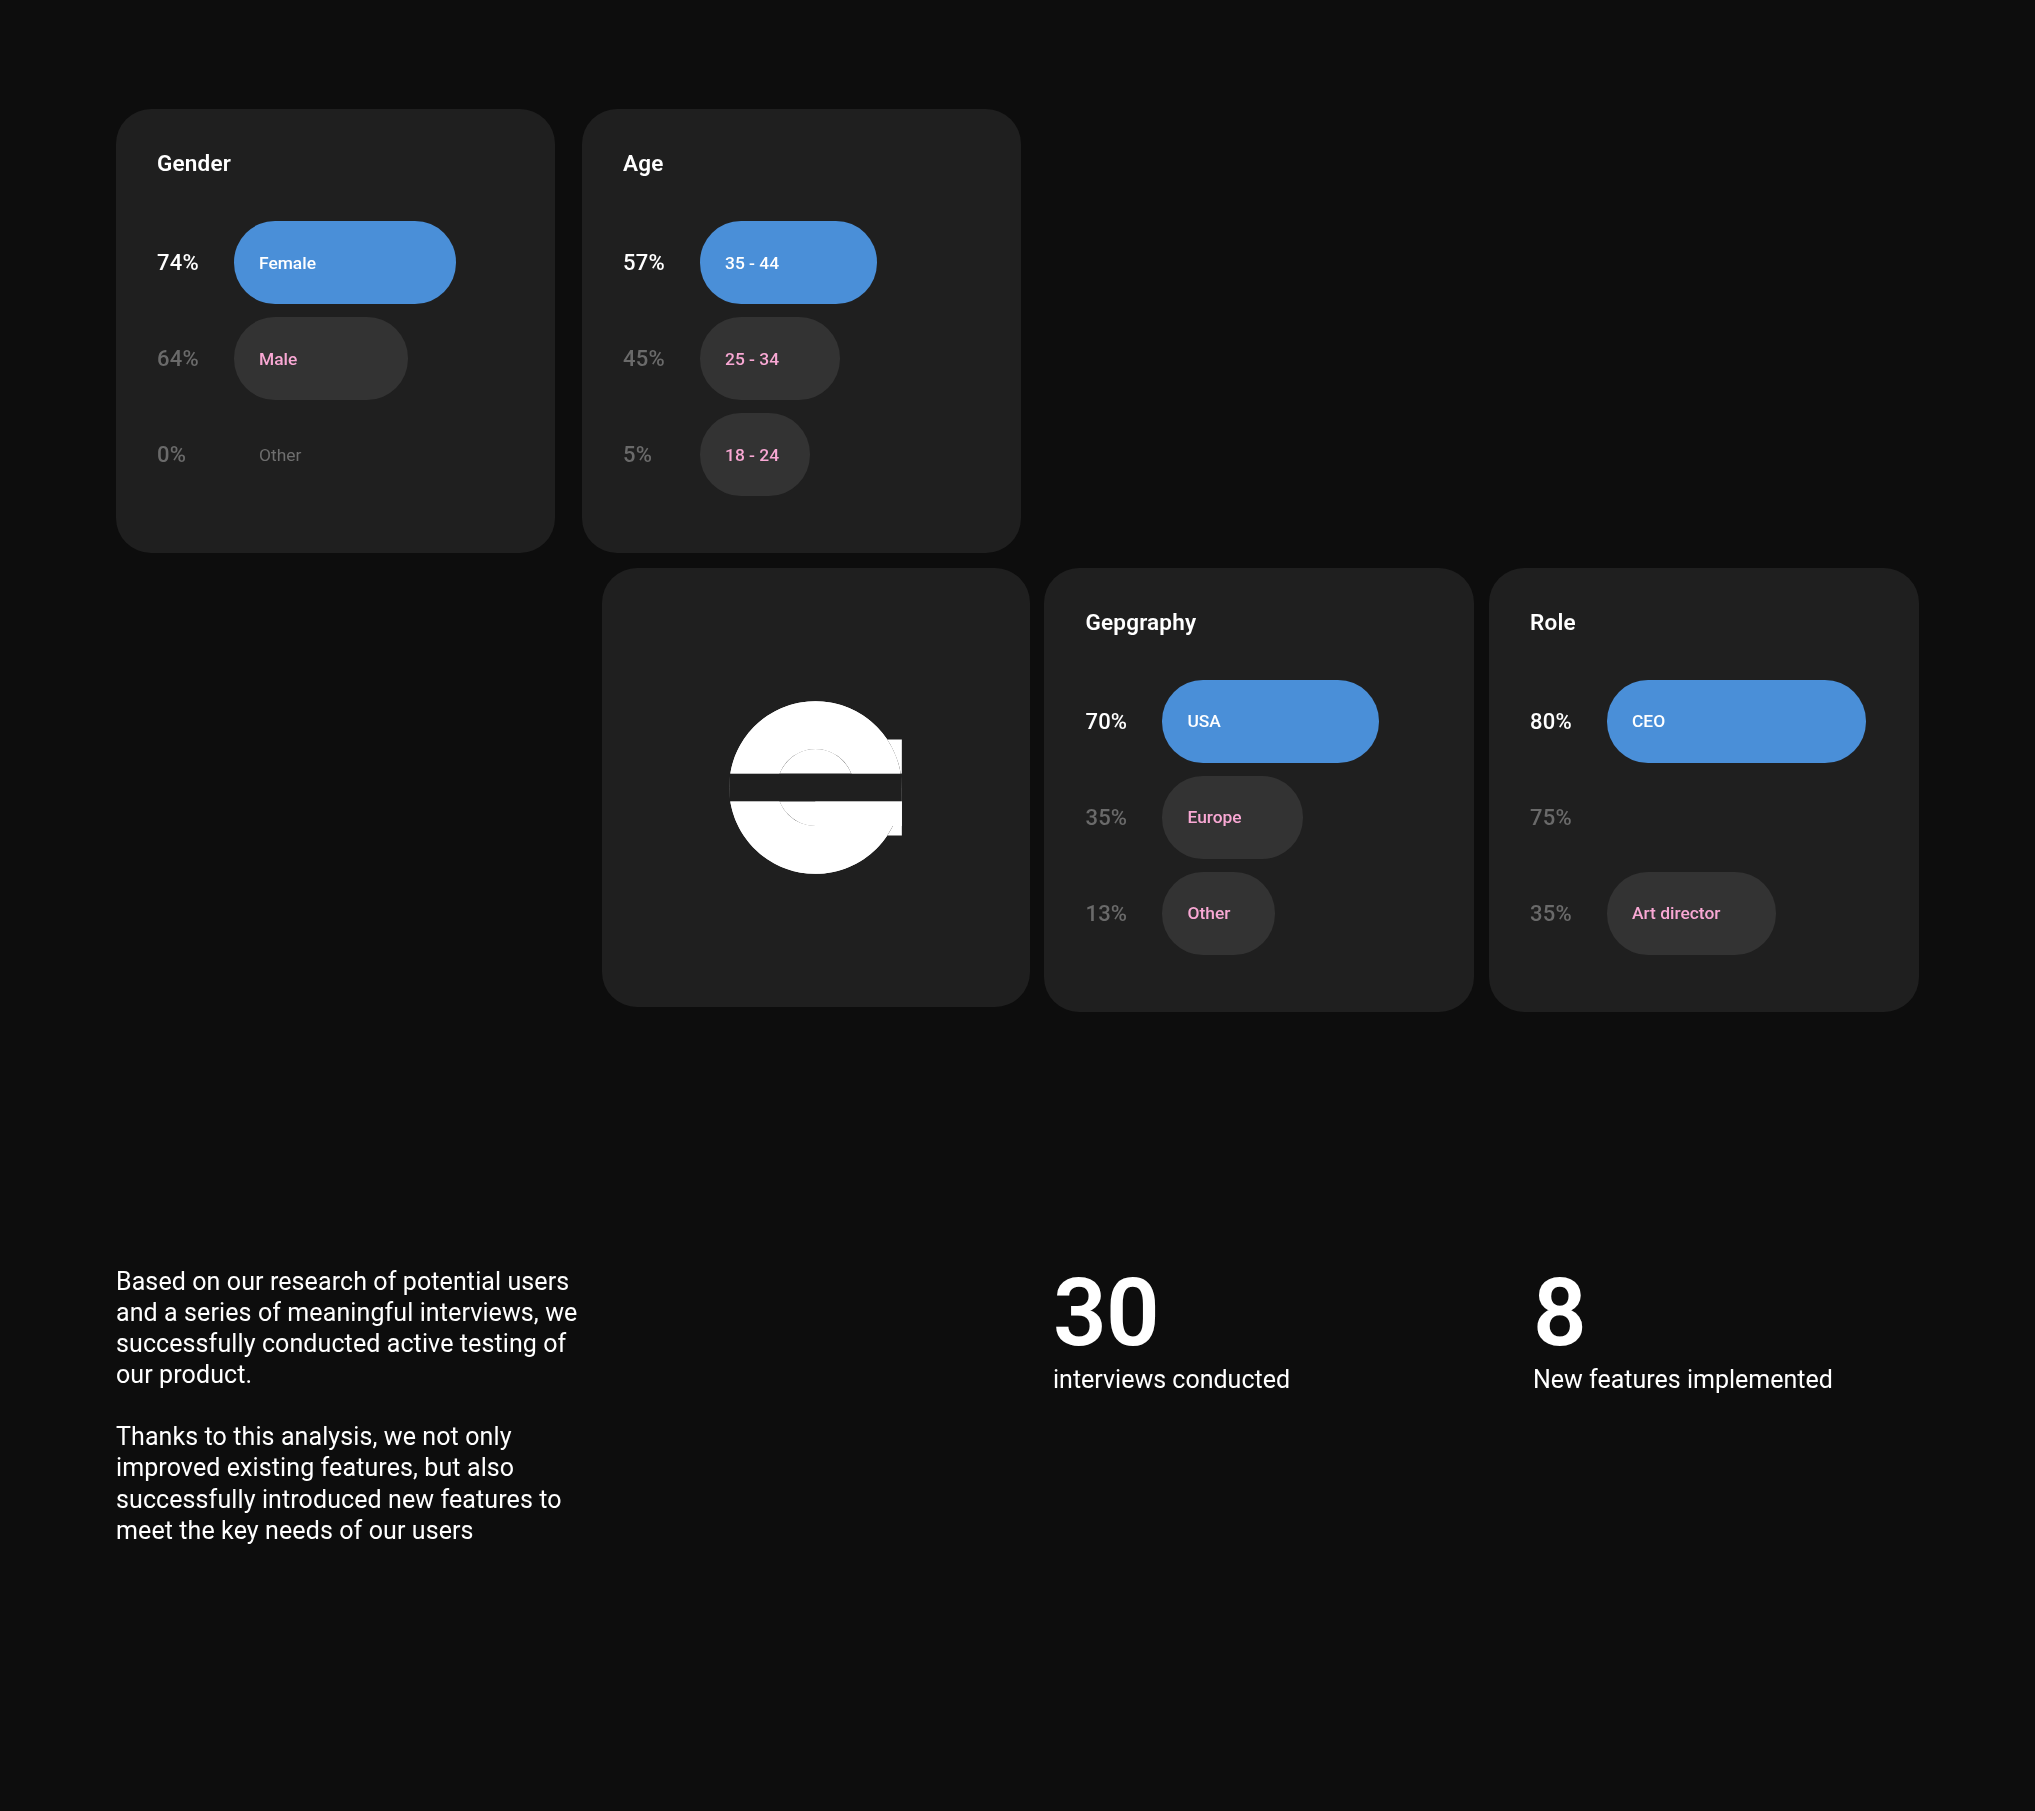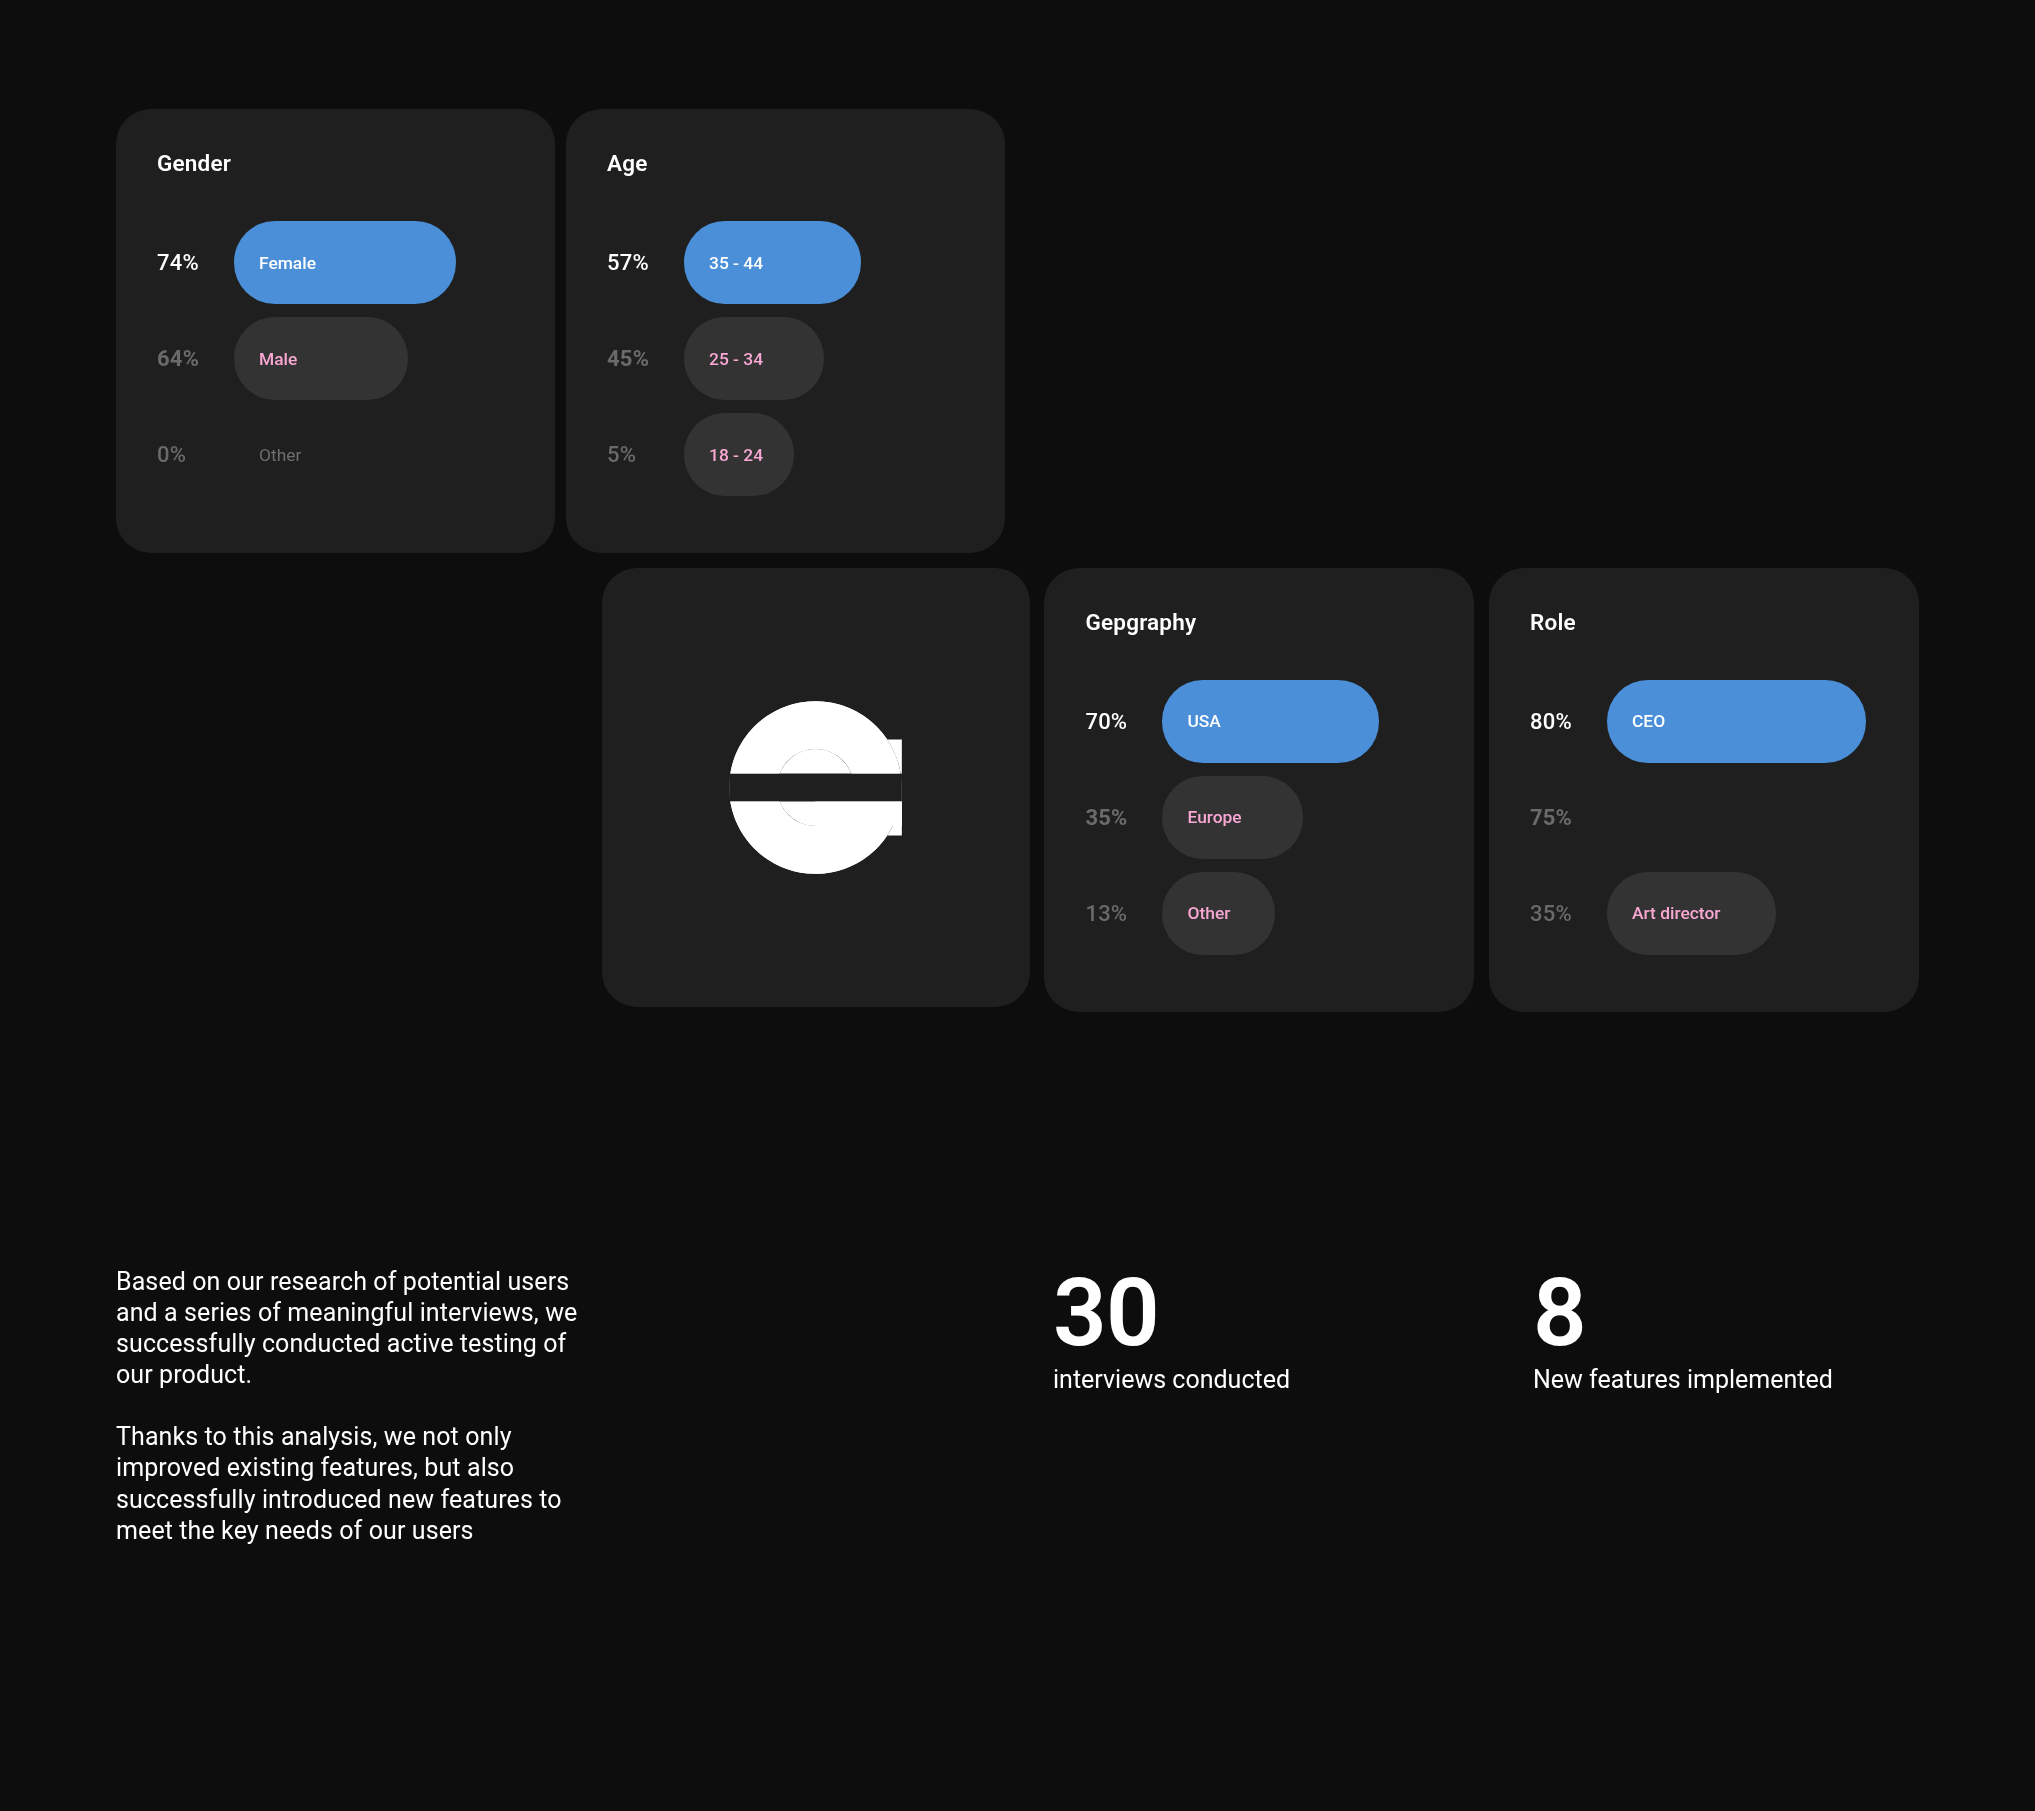--- a/index.html
+++ b/index.html
@@ -11,21 +11,21 @@
       background: #0d0d0d;
       font-family: -apple-system, BlinkMacSystemFont, 'Segoe UI', Roboto, Helvetica, Arial, sans-serif;
       color: #fff;
       width: 2035px;
       height: 1811px;
       padding: 109px 116px;
       -webkit-font-smoothing: antialiased;
     }
     .top-row {
       display: flex;
-      gap: 11px;
+      gap: 27px;
     }
     .card {
       background: #1f1f1f;
       border-radius: 35px;
       padding: 41px 41px 44px;
       width: 439px;
       min-height: 439px;
     }
     .card-title {
       font-size: 22.5px;
@@ -41,21 +41,21 @@
       height: 83px;
     }
     .pill-percent {
       font-size: 22px;
       font-weight: 500;
       letter-spacing: 0.2px;
       width: 77px;
       flex-shrink: 0;
     }
     .pill-percent.bright { color: #ffffff; }
-    .pill-percent.mid { color: #6a6a6a; font-weight: bold; }
+    .pill-percent.mid { color: #6a6a6a; }
     .pill-percent.dim { color: #6a6a6a; }
     .pill {
       height: 83px;
       border-radius: 41px;
       display: flex;
       align-items: center;
       padding-left: 25px;
       font-size: 17.4px;
       font-weight: 500;
     }

